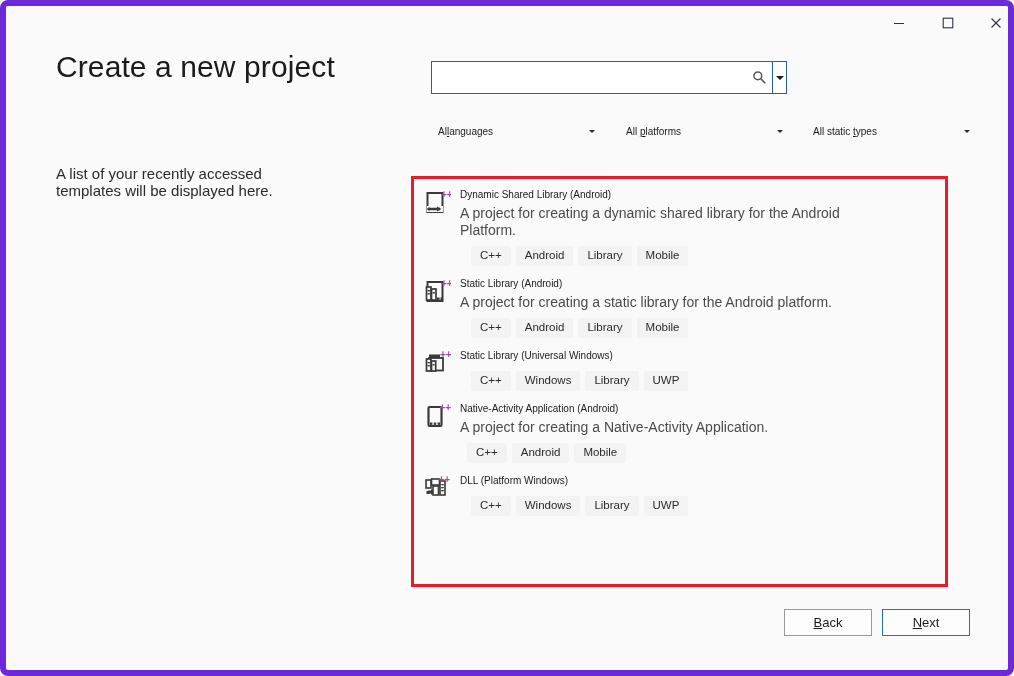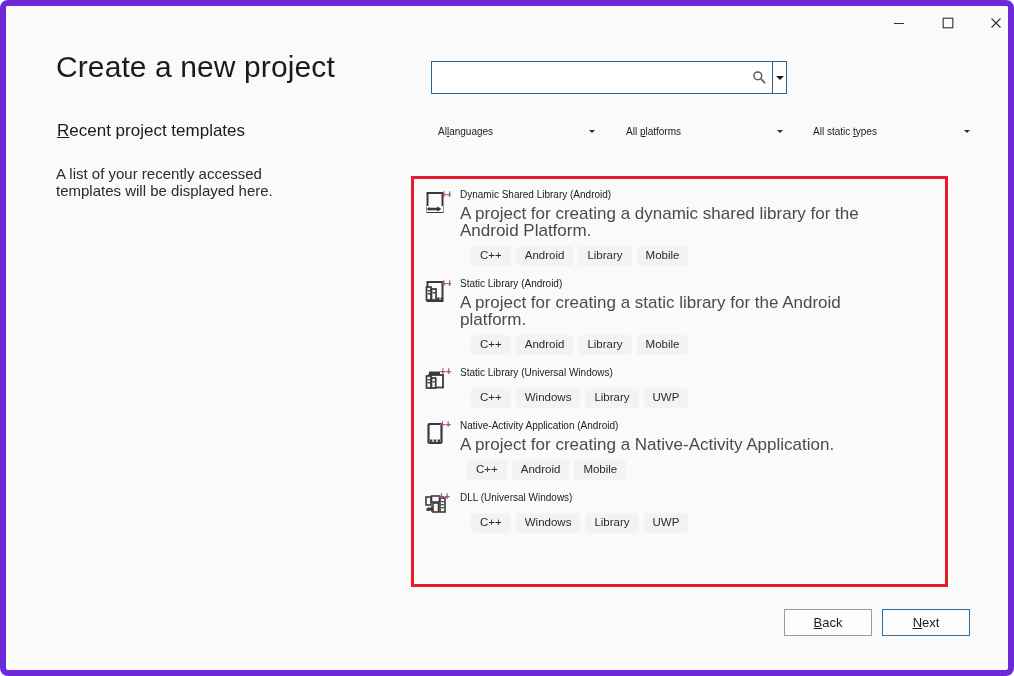--- a/index.html
+++ b/index.html
@@ -170,21 +170,21 @@
     flex: 1 1 auto;
     padding-left: 2px;
   }
   .tpl-title {
     font-size: 10px;
     color: #1b1b1b;
     line-height: 17px;
     margin-bottom: 2px;
   }
   .tpl-desc {
-    font-size: 17px;
+    font-size: 14px;
     color: #4b4b4b;
     line-height: 17px;
     max-width: 425px;
   }
   .tpl-tags {
     margin-top: 7px;
     display: flex;
     gap: 5px;
     padding-left: 11px;
   }
@@ -235,21 +235,20 @@
     <div class="wc" id="wc-close">
       <svg width="12" height="12" viewBox="0 0 12 12">
         <line x1="1.5" y1="1.5" x2="10.5" y2="10.5" stroke="#2b3245" stroke-width="1.1"></line>
         <line x1="10.5" y1="1.5" x2="1.5" y2="10.5" stroke="#2b3245" stroke-width="1.1"></line>
       </svg>
     </div>
   </div>
 
   <div id="page-title">Create a new project</div>
 
-  <div id="recent-heading"><span class="ul">R</span><span>ecent project templates</span></div>
 
   <div id="recent-empty">A list of your recently accessed templates will be displayed here.</div>
 
   <div id="search-wrap">
     <input id="search-input" type="text" autofocus="" placeholder="" style="">
     <div id="search-icon-btn">
       <svg width="15" height="15" viewBox="0 0 15 15">
         <circle cx="5.8" cy="5.8" r="3.9" fill="none" stroke="#555b63" stroke-width="1.5"></circle>
         <line x1="8.8" y1="8.8" x2="13.2" y2="13.2" stroke="#555b63" stroke-width="1.6"></line>
       </svg>
@@ -383,21 +382,21 @@
           <rect x="17.2" y="8" width="2.6" height="1.3" fill="#3a3a3a"></rect>
           <rect x="17.2" y="11" width="2.6" height="1.3" fill="#3a3a3a"></rect>
           <rect x="17.2" y="14" width="2.6" height="1.3" fill="#3a3a3a"></rect>
           <rect x="9" y="10" width="5.5" height="9" fill="#fbfbfb" stroke="#3a3a3a" stroke-width="1.6"></rect>
           <path d="M4 14.5 h3 v-1.6 l2 1.6 v3 l-2 1.6 v-1.6 h-3 z" fill="#3a3a3a"></path>
           <rect x="2.5" y="15" width="3" height="3" fill="#3a3a3a"></rect>
           <text x="14.5" y="7" font-size="10" font-weight="bold" fill="#9b4f96" font-family="'Liberation Sans',sans-serif">++</text>
         </svg>
       </div>
       <div class="tpl-body">
-        <div class="tpl-title">DLL (Universal Windows)</div>
+        <div class="tpl-title">DLL (Platform Windows)</div>
         <div class="tpl-tags">
           <span class="tag">C++</span>
           <span class="tag">Windows</span>
           <span class="tag">Library</span>
           <span class="tag">UWP</span>
         </div>
       </div>
     </div>
 
   </div>

